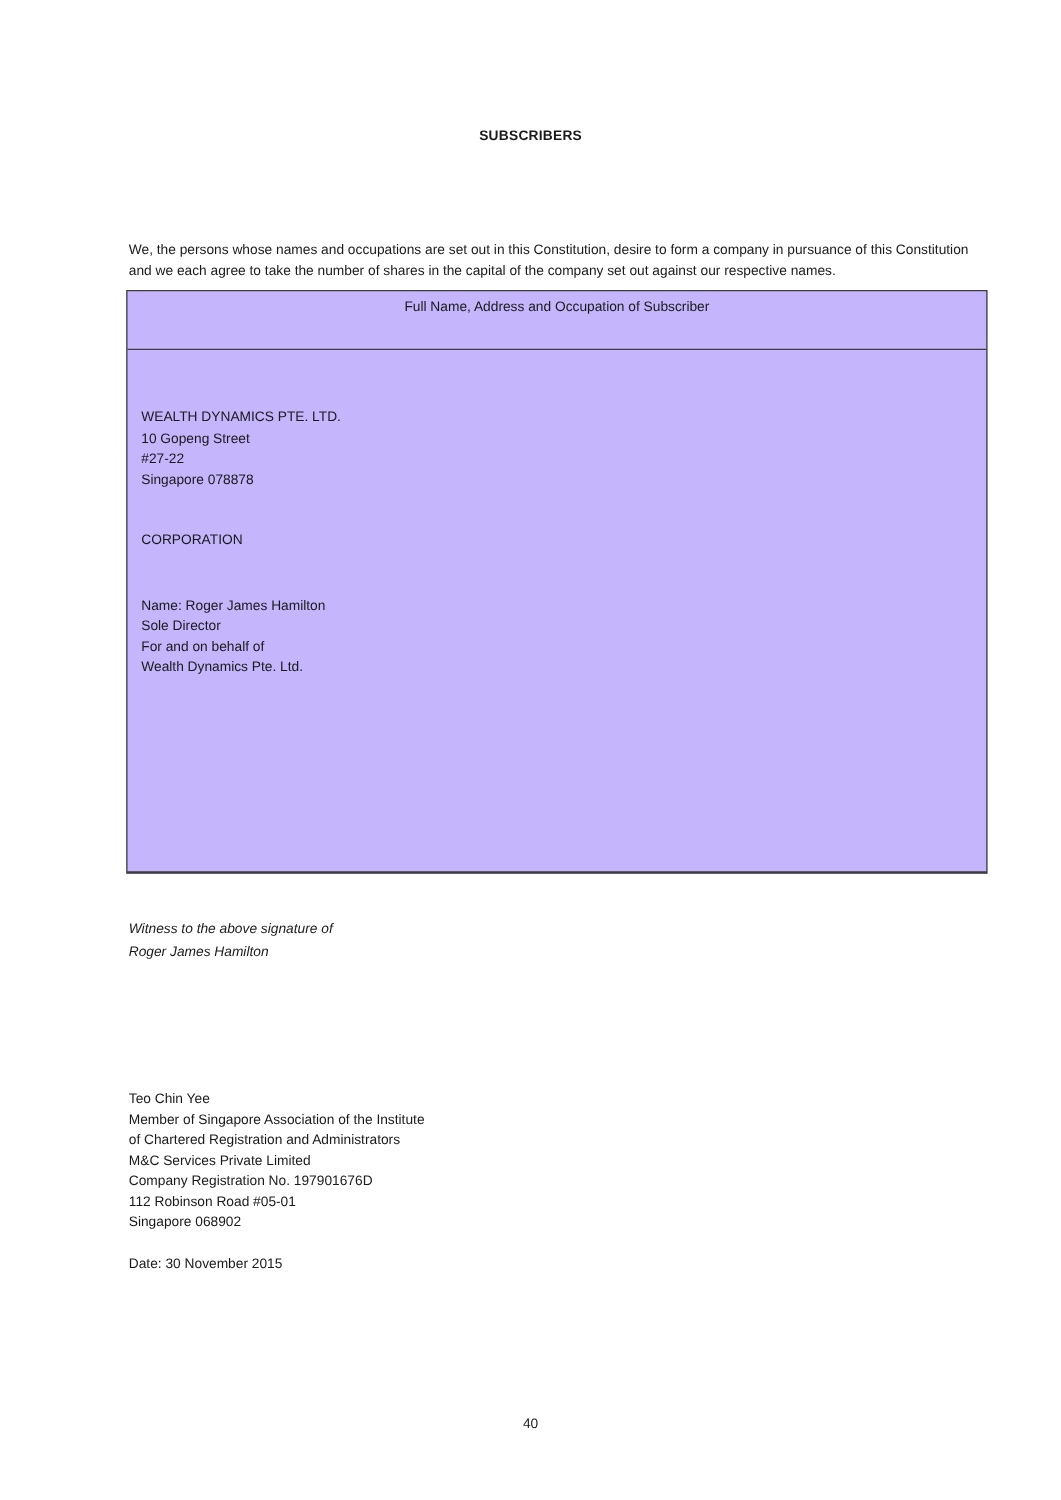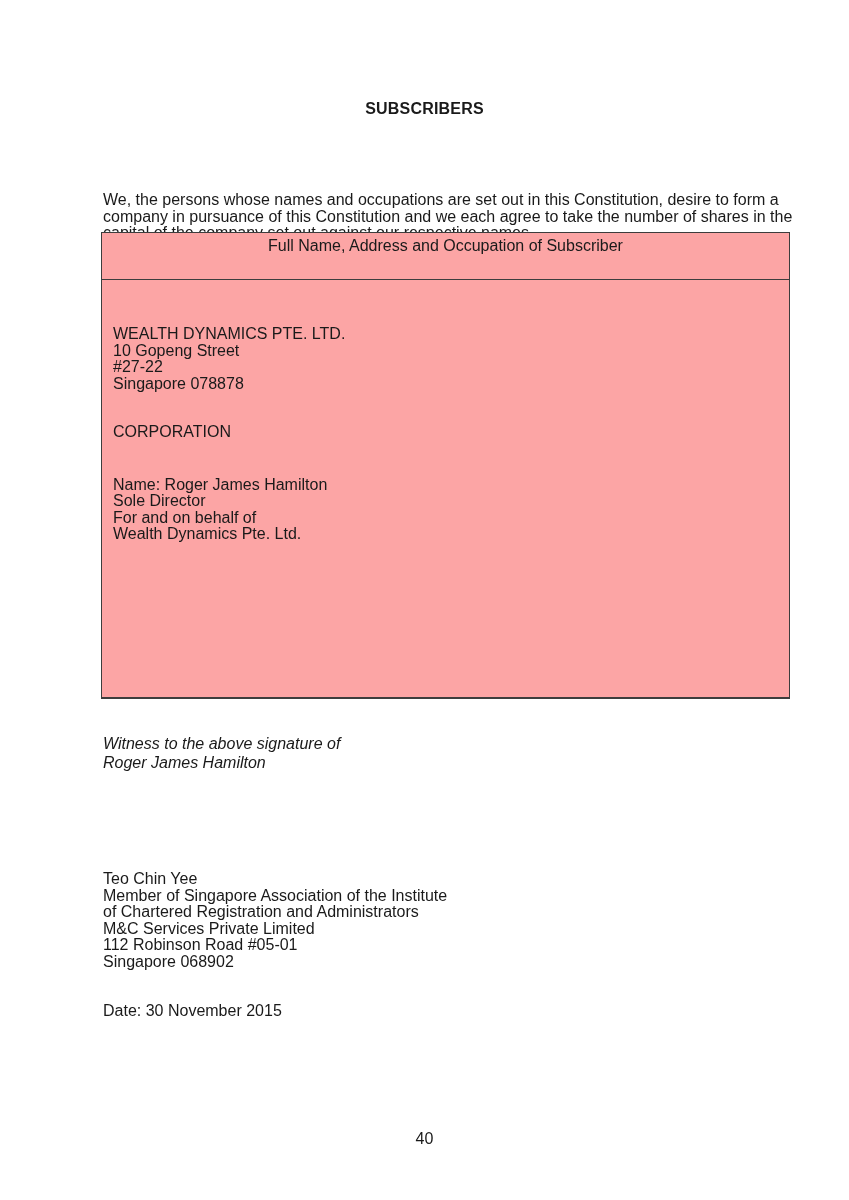--- a/index.html
+++ b/index.html
@@ -6,21 +6,21 @@
     margin: 0;
     padding: 0;
     background: #ffffff;
   }
   .page {
     position: relative;
     width: 849px;
     height: 1200px;
     background: #ffffff;
     font-family: "Liberation Sans", "DejaVu Sans", sans-serif;
-    font-size: 16px;
+    font-size: 11px;
     line-height: 16.5px;
     color: #1a1a1a;
     overflow: hidden;
   }
   .doc-title {
     position: absolute;
     top: 101px;
     left: 0;
     width: 100%;
     text-align: center;
@@ -36,21 +36,21 @@
     margin-top: 41px;
   }
   .subscriber-table {
     position: absolute;
     top: 232px;
     left: 101px;
     width: 687px;
     height: 464px;
     border: 1px solid #3d3d3d;
     border-bottom-width: 2px;
-    background: #fca5a5;
+    background: #c4b5fd;
   }
   .subscriber-table .thead {
     height: 41px;
     padding-top: 5px;
     text-align: center;
     border-bottom: 1px solid #3d3d3d;
   }
   .subscriber-table .tbody {
     padding-left: 11px;
     padding-right: 11px;
@@ -121,20 +121,21 @@
   <div class="witness-block">
     <div class="line">Witness to the above signature of</div>
     <div class="line">Roger James Hamilton</div>
   </div>
 
   <div class="secretary-block">
     <div class="line">Teo Chin Yee</div>
     <div class="line">Member of Singapore Association of the Institute</div>
     <div class="line">of Chartered Registration and Administrators</div>
     <div class="line">M&amp;C Services Private Limited</div>
+    <div class="line">Company Registration No. 197901676D</div>
     <div class="line">112 Robinson Road #05-01</div>
     <div class="line">Singapore 068902</div>
   </div>
 
   <div class="date-line">Date: 30 November 2015</div>
 
   <div class="page-number">40</div>
 
 </div>
 

